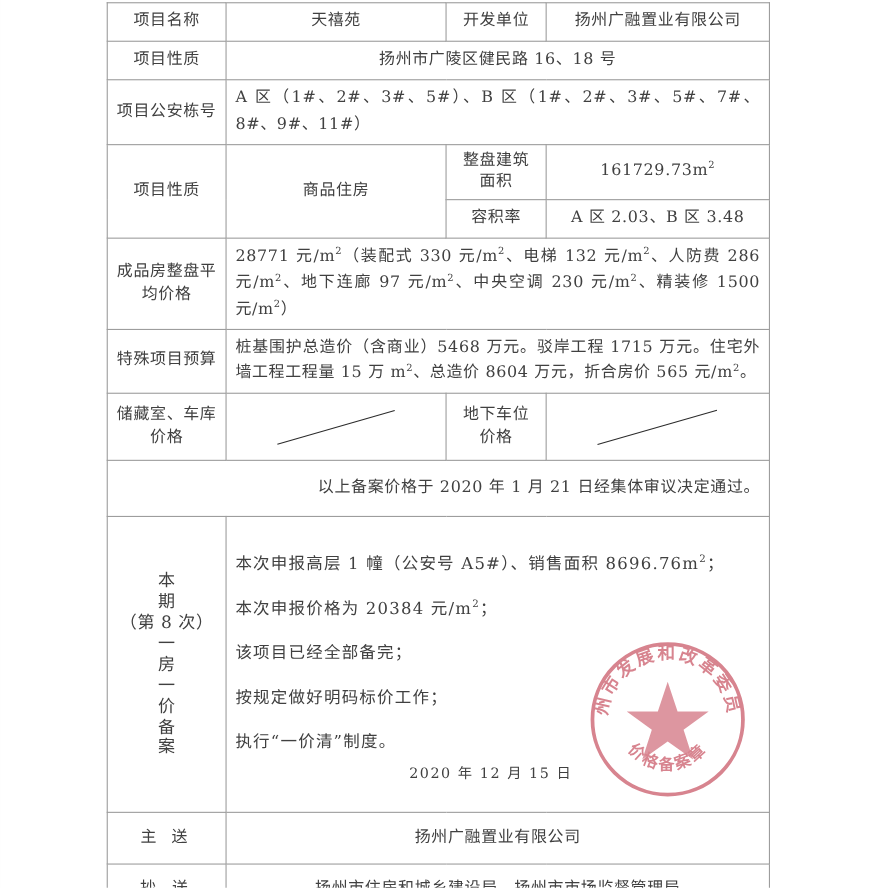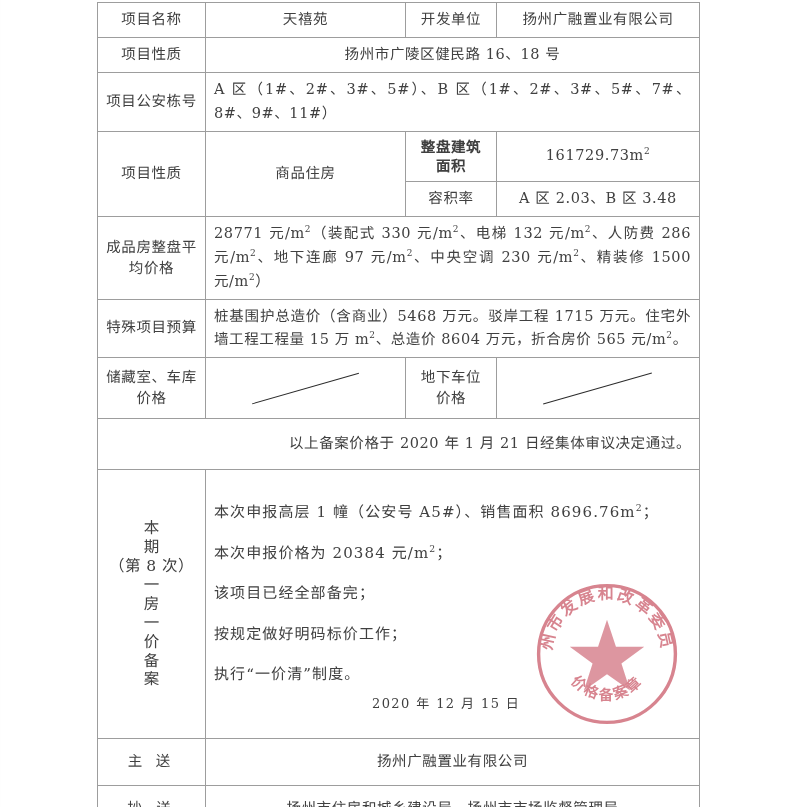--- a/index.html
+++ b/index.html
@@ -165,21 +165,21 @@
       </tr>
 
       <tr>
         <td class="label">项目公安栋号</td>
         <td class="val-just" colspan="3">A 区（1#、2#、3#、5#）、B 区（1#、2#、3#、5#、7#、8#、9#、11#）</td>
       </tr>
 
       <tr>
         <td class="label" rowspan="2">项目性质</td>
         <td class="val-center" rowspan="2">商品住房</td>
-        <td class="sublabel" style="white-space:normal; line-height:1.35;font-weight:bold;">整盘建筑面积</td>
+        <td class="sublabel" style="white-space:normal; line-height:1.35;">整盘建筑面积</td>
         <td class="val-center"><span>161729.73m</span><sup>2</sup></td>
       </tr>
 
       <tr>
         <td class="sublabel">容积率</td>
         <td class="val-center">A 区 2.03、B 区 3.48</td>
       </tr>
 
       <tr>
         <td class="label" style="white-space:normal; line-height:1.45;">成品房整盘平均价格</td>

